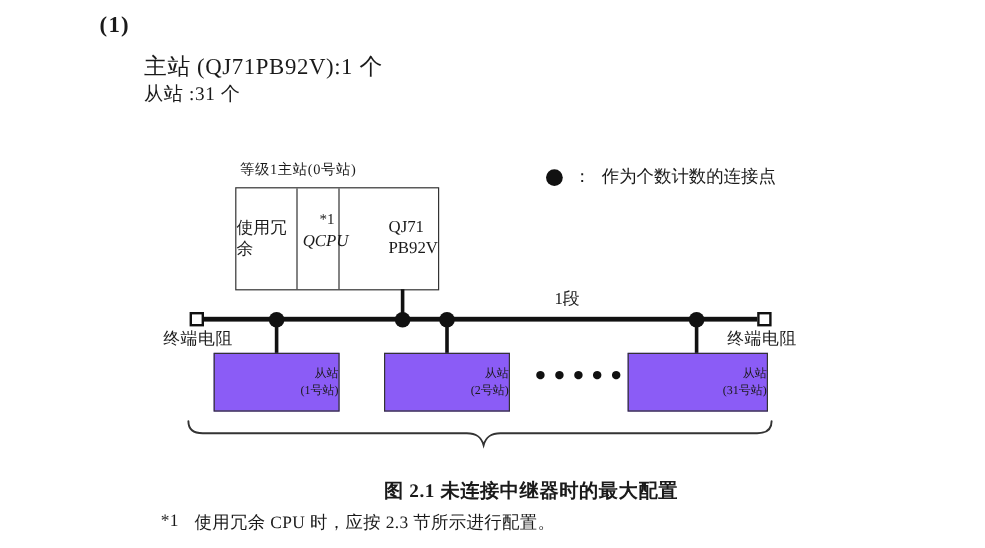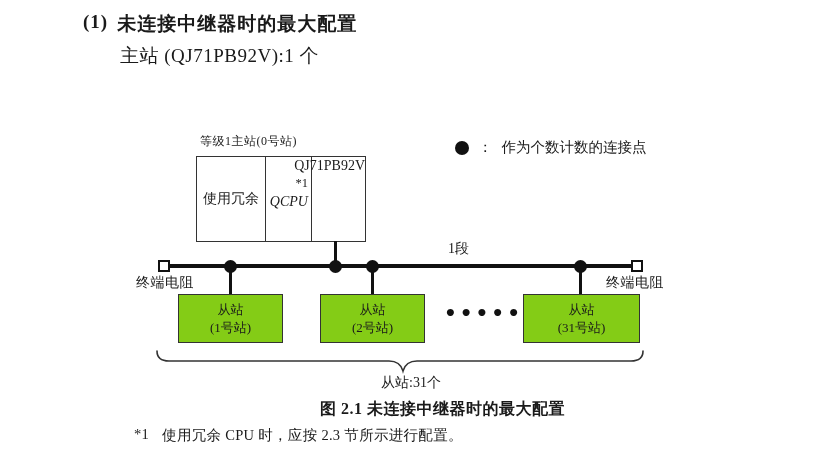--- a/index.html
+++ b/index.html
@@ -17,61 +17,61 @@
   .legend-dot{width:14px;height:14px;border-radius:50%;background:#111;}
   
   .master-label{left:200px;top:133px;font-size:12px;letter-spacing:0.5px;}
   .master-box{left:196px;top:156px;width:170px;height:86px;border:1.5px solid #333;
     box-sizing:border-box;display:flex;background:#fff;}
   .cell{box-sizing:border-box;position:relative;font-size:14px;}
   .cell-power{width:69px;display:flex;align-items:center;justify-content:center;}
   .cell-cpu{width:48px;border-left:1.5px solid #333;border-right:1.5px solid #333;}
   .cpu-ref{position:absolute;top:19px;right:3px;font-size:12.5px;}
   .cpu-name{position:absolute;top:37px;left:4px;font-size:14px;font-style:italic;}
-  .cell-pb{width:53px;display:flex;flex-direction:row;justify-content:flex-end;
-    padding-left:5px;line-height:1.3;}
+  .cell-pb{width:53px;display:flex;flex-direction:column;justify-content:center;
+    padding-left:5px;line-height:1.3;margin-left:36px;}
   .vline{width:3px;background:#111;}
   .master-drop{left:334px;top:241px;height:24px;}
   .drop1{left:229px;top:268px;height:27px;}
   .drop2{left:371px;top:268px;height:27px;}
   .drop3{left:579px;top:268px;height:27px;}
   .bus{left:170px;top:264px;width:464px;height:4px;background:#111;}
   .term-sq{width:12px;height:12px;box-sizing:border-box;border:2px solid #111;background:#fff;}
   .term-sq-left{left:158px;top:260px;}
   .term-sq-right{left:631px;top:260px;}
   .term-label{font-size:14px;letter-spacing:0.5px;}
   .term-label-left{left:136px;top:274px;}
   .term-label-right{left:606px;top:274px;}
-  .segment-label{left:448px;top:240px;font-size:14px;}
+  .segment-label{left:462px;top:240px;font-size:14px;}
   .bus-dot{width:13px;height:13px;border-radius:50%;background:#111;top:260px;}
   .bus-dot-1{left:224px;} .bus-dot-2{left:329px;} .bus-dot-3{left:366px;} .bus-dot-4{left:574px;}
-  .slave-box{top:294px;height:49px;box-sizing:border-box;border:1.5px solid #333;background:#84cc16;
-    display:flex;flex-direction:column;align-items:center;justify-content:center;
-    font-size:13px;line-height:1.35;}
+  .slave-box{top:294px;height:49px;box-sizing:border-box;border:1.5px solid #333;background:#8b5cf6;
+    display:flex;flex-direction:column;align-items:flex-end;justify-content:center;
+    font-size:10px;line-height:1.35;}
   .slave-1{left:178px;width:105px;}
   .slave-2{left:320px;width:105px;}
   .slave-31{left:523px;width:117px;}
   .ellipsis{left:444px;top:301px;width:70px;text-align:center;font-size:20px;
     letter-spacing:3px;font-weight:bold;color:#111;font-family:"DejaVu Sans",sans-serif;}
   .brace-svg{left:155px;top:349px;}
   .brace-label{left:366px;top:374px;width:90px;text-align:center;font-size:14px;}
   
   .caption{left:320px;top:399px;font-size:16px;font-weight:bold;letter-spacing:0.5px;}
   .footnote{left:134px;top:426px;display:flex;gap:13px;font-size:14.5px;letter-spacing:0.3px;}
 </style>
 </head>
 <body>
 
 <div class="page">
 
   <div class="abs heading">
     <span>(1)</span>
-    <span>未连接中继器时的最大配置</span>
   </div>
   <div class="abs sub1">主站 (QJ71PB92V):1 个</div>
+  <div class="abs sub2">从站 :31 个</div>
 
   <div class="abs legend">
     <span class="legend-dot"></span>
     <span>：</span>
     <span>作为个数计数的连接点</span>
   </div>
 
   <div class="abs master-label">等级1主站(0号站)</div>
   <div class="abs master-box">
     <div class="cell cell-power">
@@ -114,21 +114,20 @@
   </div>
   <div class="abs ellipsis">••••••</div>
   <div class="abs slave-box slave-31">
     <span>从站</span>
     <span>(31号站)</span>
   </div>
 
   <svg class="abs brace-svg" width="490" height="26" viewBox="0 0 490 26">
     <path d="M2,2 C2,9 6,12 14,12 L234,12 C242,12 246,15 248,22 C250,15 254,12 262,12 L476,12 C484,12 488,9 488,2" fill="none" stroke="#333" stroke-width="1.6" stroke-linecap="round"></path>
   </svg>
-  <div class="abs brace-label">从站:31个</div>
 
   <div class="abs caption">图 2.1 未连接中继器时的最大配置</div>
   <div class="abs footnote">
     <span>*1</span>
     <span>使用冗余 CPU 时，应按 2.3 节所示进行配置。</span>
   </div>
 
 </div>
 
 </body></html>

